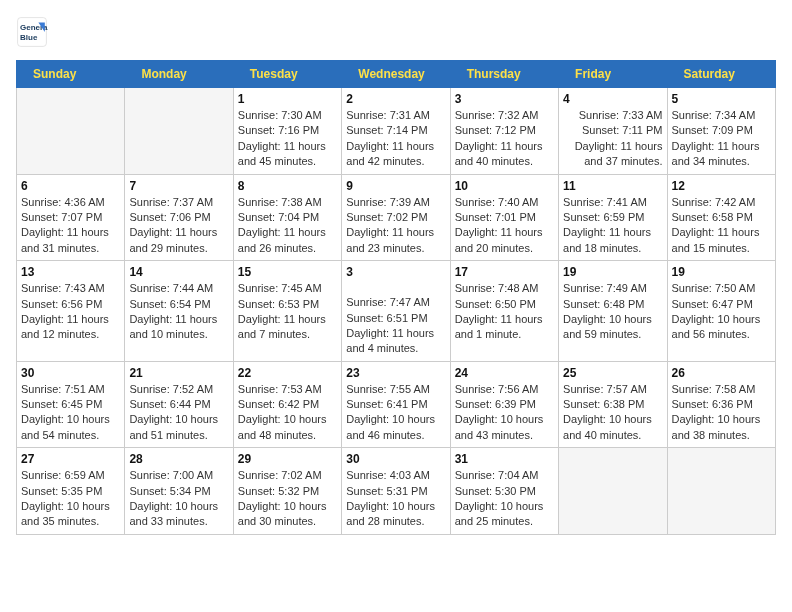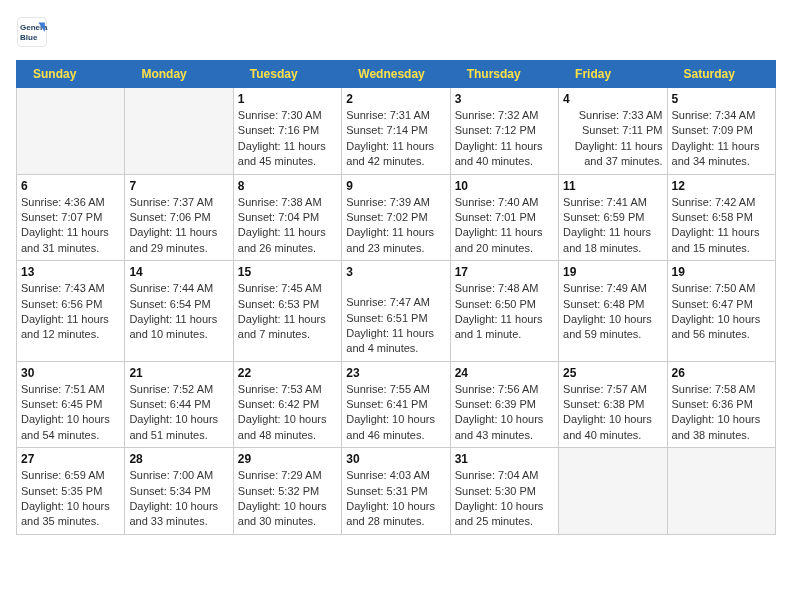--- a/index.html
+++ b/index.html
@@ -288,21 +288,21 @@
 Daylight: 10 hours and 35 minutes.</div>
         </td>
         <td>
           <div class="day-number">28</div>
           <div class="day-info" style="white-space: pre-line;">Sunrise: 7:00 AM
 Sunset: 5:34 PM
 Daylight: 10 hours and 33 minutes.</div>
         </td>
         <td>
           <div class="day-number">29</div>
-          <div class="day-info" style="white-space: pre-line;">Sunrise: 7:29 AM
+          <div class="day-info" style="white-space: pre-line;">Sunrise: 7:02 AM
 Sunset: 5:32 PM
 Daylight: 10 hours and 30 minutes.</div>
         </td>
         <td>
           <div class="day-number">30</div>
           <div class="day-info" style="white-space: pre-line;">Sunrise: 4:03 AM
 Sunset: 5:31 PM
 Daylight: 10 hours and 28 minutes.</div>
         </td>
         <td>

